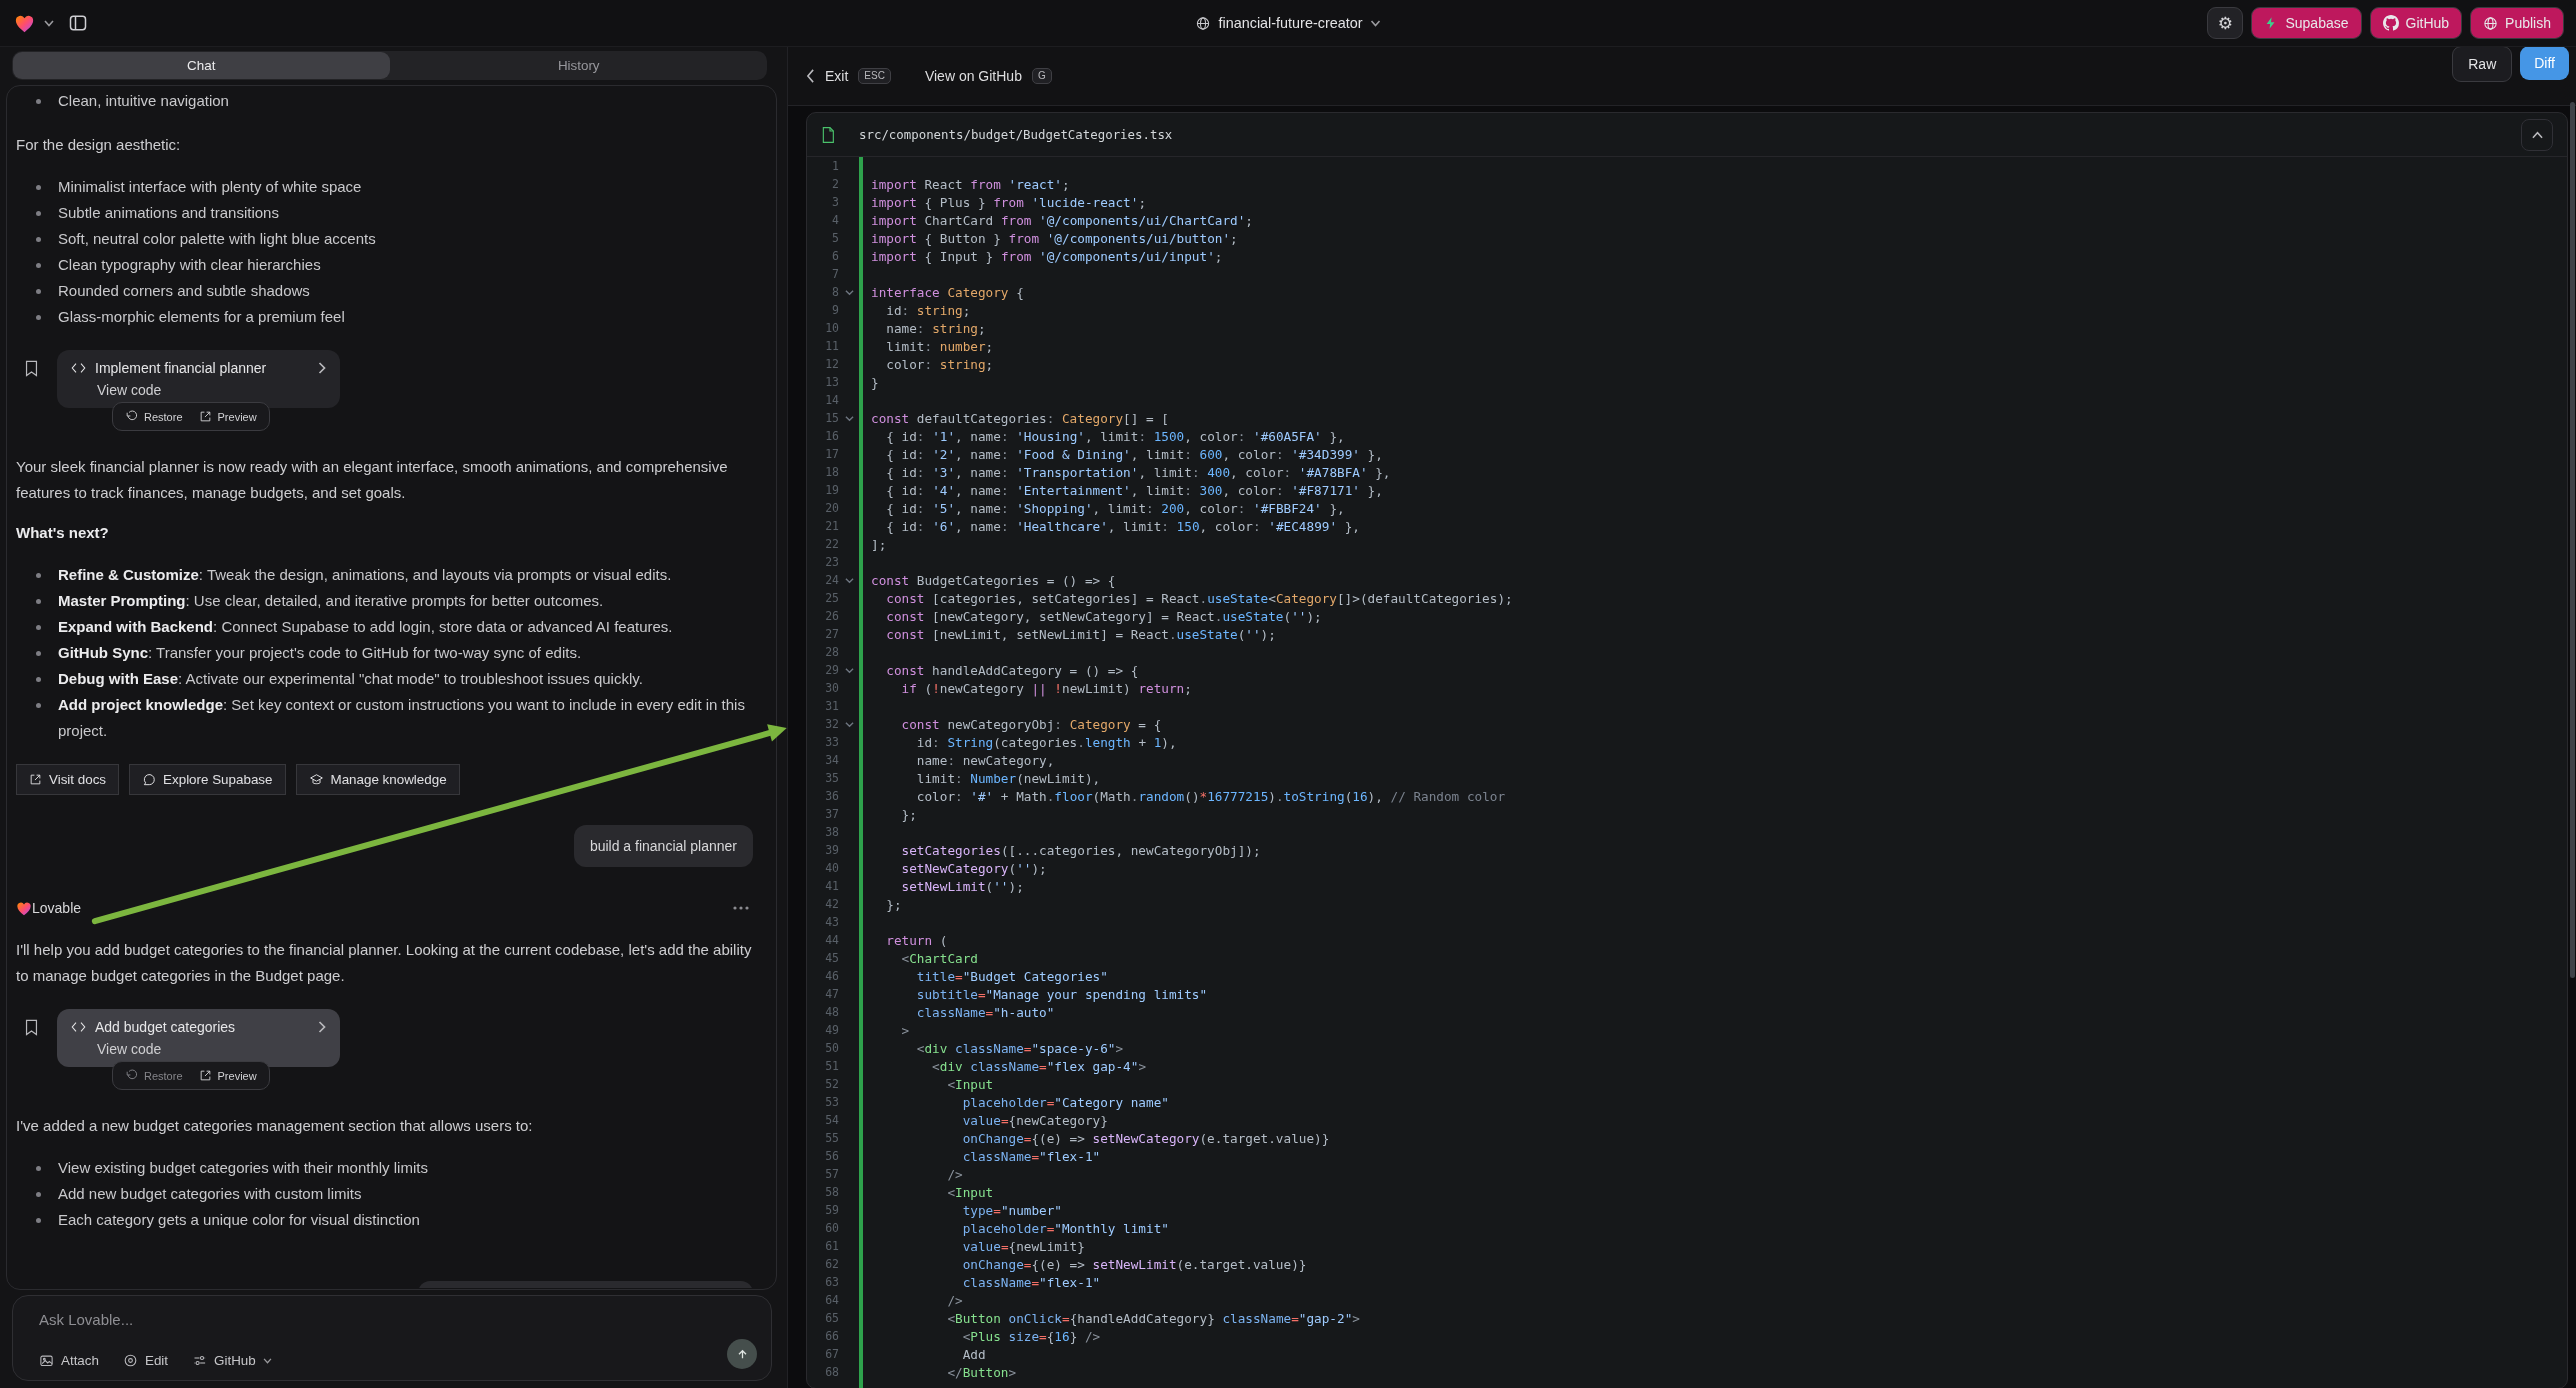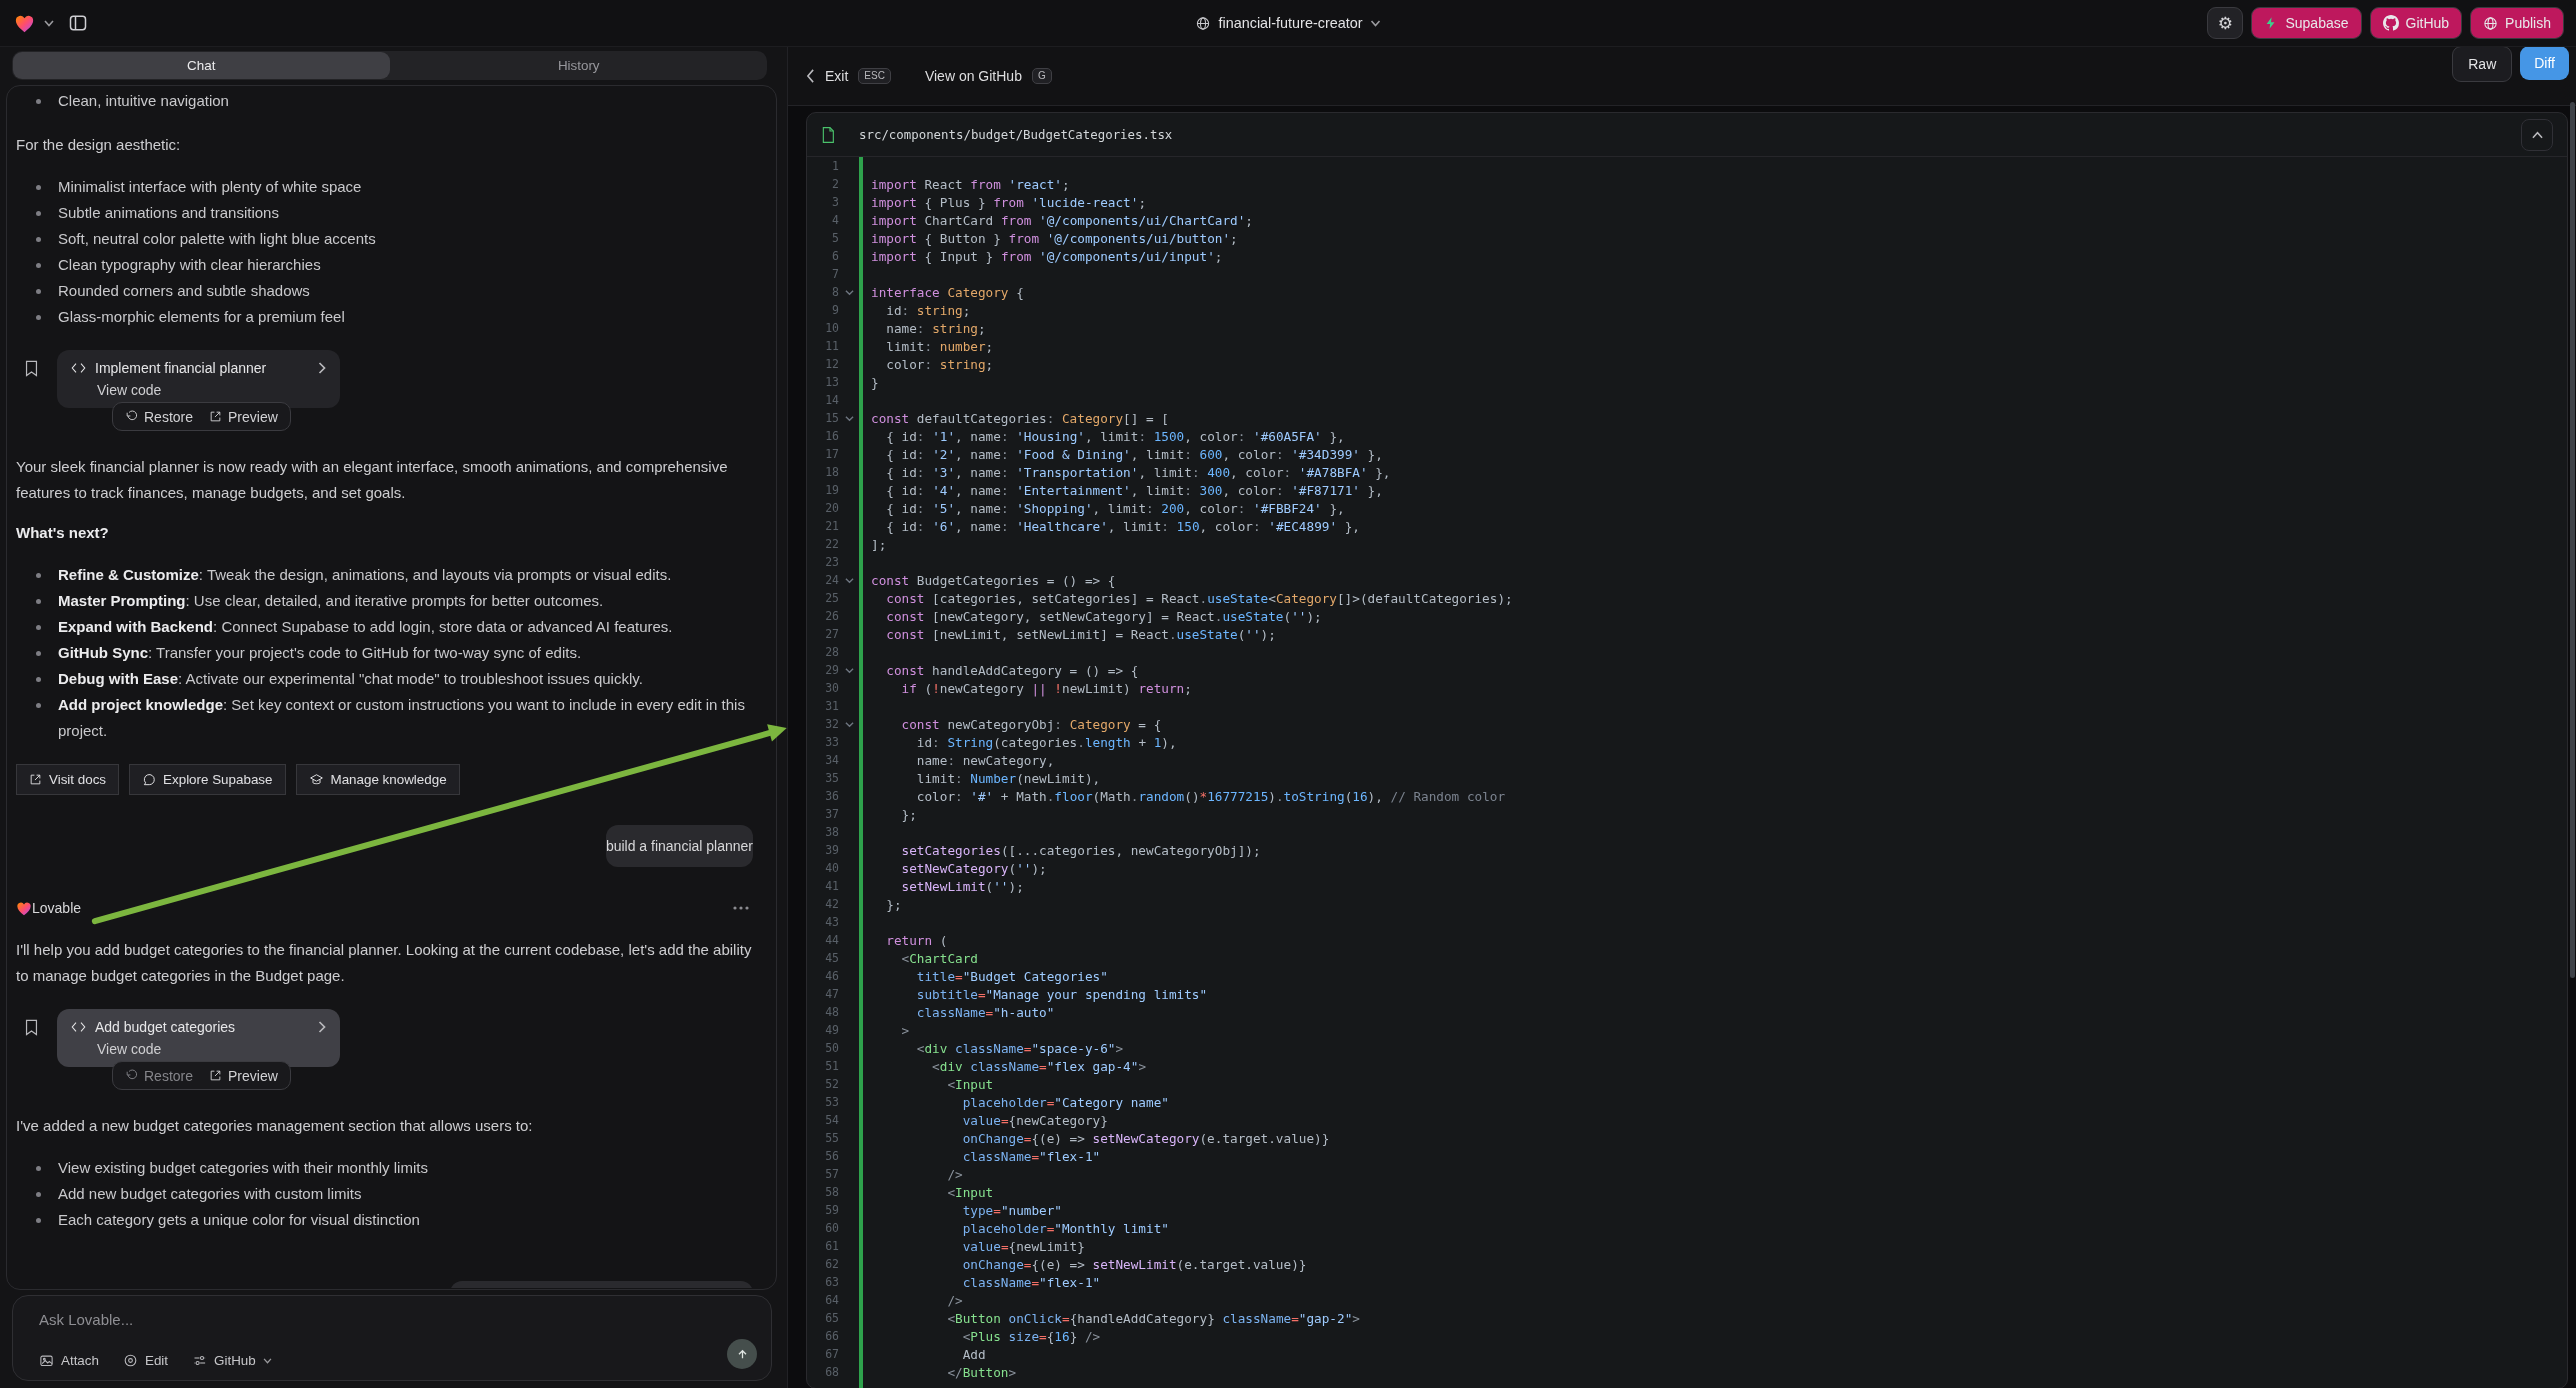--- a/index.html
+++ b/index.html
@@ -43,29 +43,29 @@
   ul.blk-bullets li b{color:#ececee;}
   .blk-cardwrap{margin-top:20px;position:relative;height:86px;}
   .bookmark{position:absolute;left:8px;top:10px;color:#b9b9bd;}
   .vcard{position:absolute;left:41px;top:0;width:283px;height:58px;background:#242428;
          border-radius:12px;padding:8px 14px;box-sizing:border-box;cursor:pointer;}
   .vcard.selected{background:#404046;}
   .vcard .row1{display:flex;align-items:center;gap:9px;font-size:14px;color:#e6e6e8;line-height:20px;}
   .vcard .row1 .spacer{flex:1;}
   .vcard .row2{font-size:14px;color:#cfcfd2;line-height:20px;margin-left:26px;margin-top:2px;cursor:pointer;}
   .pill{position:absolute;left:96px;top:52px;height:27px;display:flex;align-items:center;gap:16px;
-        background:#19191c;border:1px solid #3b3b40;border-radius:10px;padding:0 12px;font-size:14px;color:#d2d2d5;}
+        background:#19191c;border:1px solid #3b3b40;border-radius:10px;padding:0 12px;font-size:11px;color:#d2d2d5;}
   .pill .pitem{display:flex;align-items:center;gap:6px;cursor:pointer;}
   .pill .pitem.dim{color:#85858a;}
   .blk-buttons{margin-top:20px;display:flex;gap:10px;}
   .abtn{display:flex;align-items:center;gap:7px;height:29px;padding:0 12px;background:#1f1f23;
         border:1px solid #37373b;border-radius:0;font-size:13.4px;color:#e0e0e3;cursor:pointer;}
   .blk-chipwrap{margin-top:30px;display:flex;justify-content:flex-end;padding-right:10px;}
   .blk-chipwrap.extra{margin-top:48px;}
-  .chip{background:#2a2a2e;border-radius:12px;padding:8px 0;font-size:14px;color:#d8d8da;max-width:558px;}
+  .chip{background:#2a2a2e;border-radius:12px;padding:8px 16px;font-size:14px;color:#d8d8da;max-width:558px;}
   .blk-agent{margin-top:30px;display:flex;align-items:center;height:22px;}
   .blk-agent .aname{font-size:14px;color:#d8d8da;}
   .blk-agent .spacer{flex:1;}
   .dots{color:#8c8c91;padding-right:14px;cursor:pointer;}
 
   
   #composer{position:absolute;left:12px;top:1249px;width:760px;height:86px;background:#18181b;
             border:1px solid #2f2f33;border-radius:16px;box-sizing:border-box;z-index:6;}
   #composer .ph{position:absolute;left:26px;top:15px;font-size:15px;color:#8e8e93;}
   #composer .toolbar{position:absolute;left:26px;bottom:12px;display:flex;align-items:center;gap:24px;

